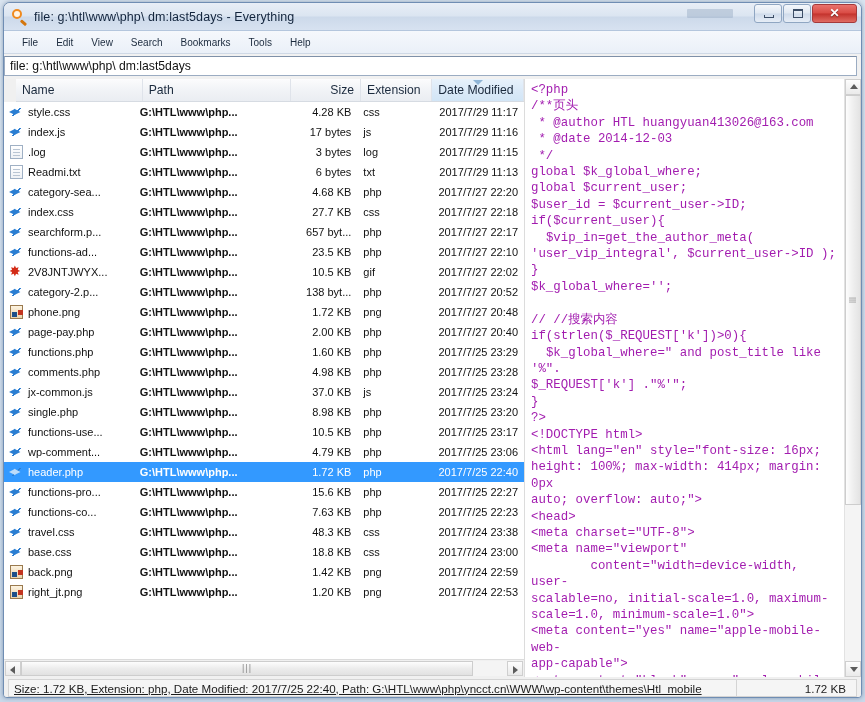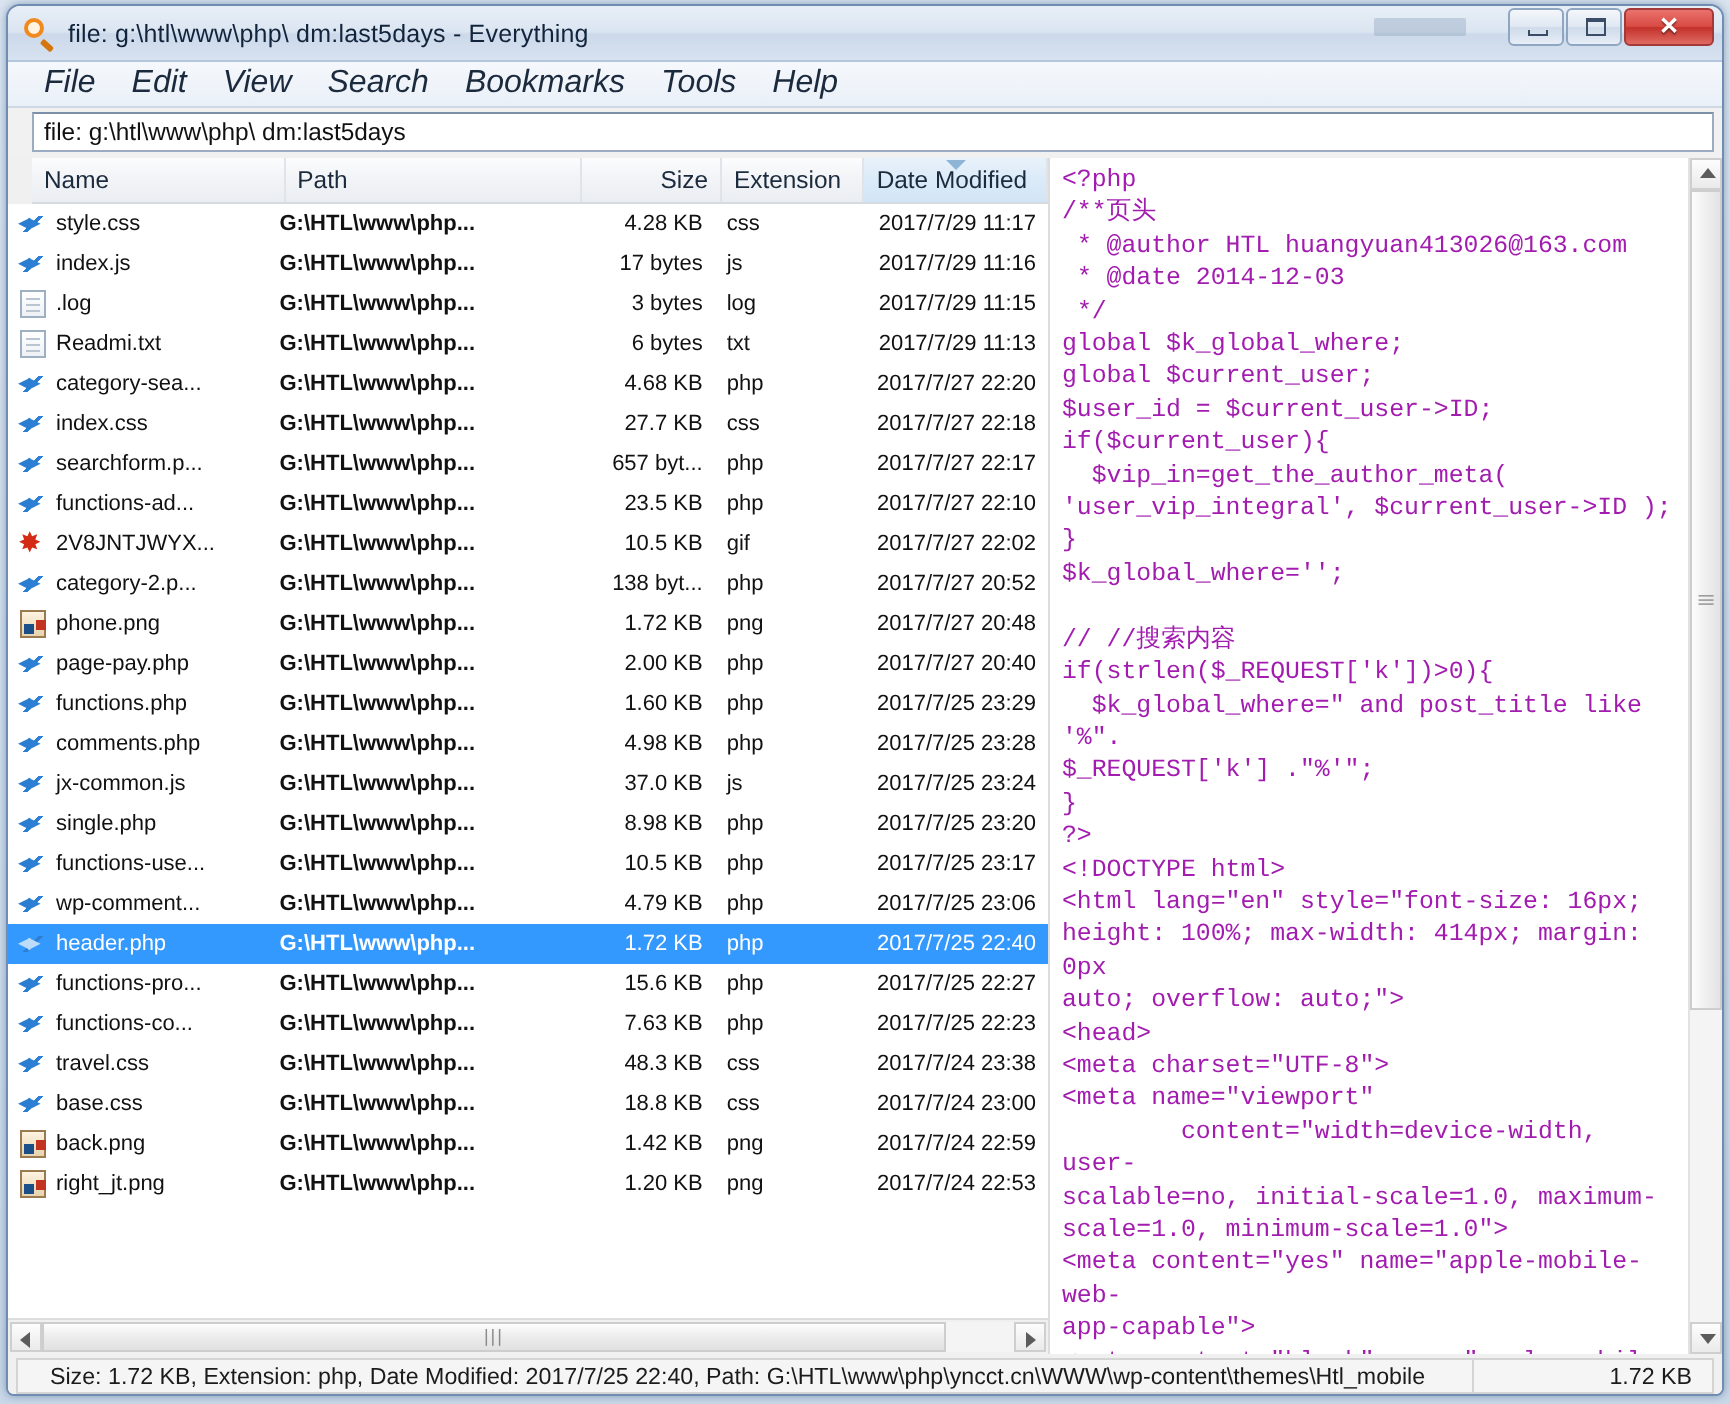--- a/index.html
+++ b/index.html
@@ -127,33 +127,32 @@
   
   .menubar {
     height: 22px;
     background: linear-gradient(180deg,#f5f8fc 0%,#eaf0f8 100%);
     border-bottom: 1px solid #cfd9e6;
     display: flex;
     align-items: center;
     padding-left: 9px;
   }
   .menu-item {
-    font-size: 16px;
+    font-size: 10px;
     color: #1b2a3d;
     padding: 2px 9px;
     cursor: default;
     white-space: nowrap;
-    font-style: italic;
   }
 
   
   .searchrow {
     height: 25px;
     background: #f1f1f1;
-    padding: 2px 4px 3px 12px;
+    padding: 2px 4px 3px 0;
     box-sizing: border-box;
   }
   .searchbox {
     height: 20px;
     background: #fff;
     border: 1px solid #9bacc2;
     border-top-color: #7e90a8;
     box-sizing: border-box;
     display: flex;
     align-items: center;
@@ -442,26 +441,27 @@
     box-sizing: border-box;
     display: flex;
     align-items: stretch;
   }
   .status-main {
     flex: 1 1 auto;
     border: 1px solid #d4d4d4;
     background: #f5f5f5;
     display: flex;
     align-items: center;
-    padding-left: 16px;
+    padding-left: 5px;
     font-size: 11.6px;
     color: #1b1b1b;
     white-space: nowrap;
     overflow: hidden;
     box-sizing: border-box;
+    text-decoration: underline;
   }
   .status-size {
     width: 120px;
     border: 1px solid #d4d4d4;
     border-left: none;
     background: #f5f5f5;
     display: flex;
     align-items: center;
     justify-content: flex-end;
     padding-right: 10px;

